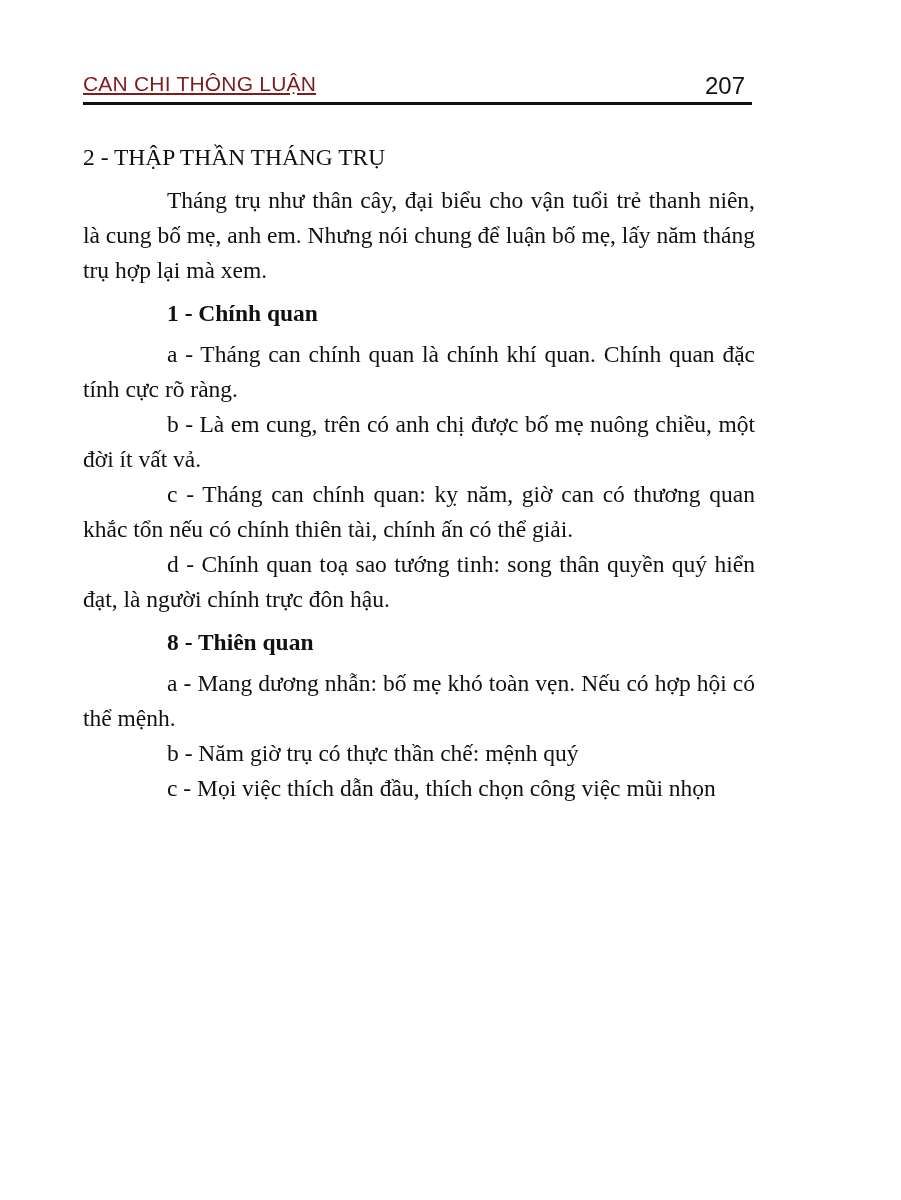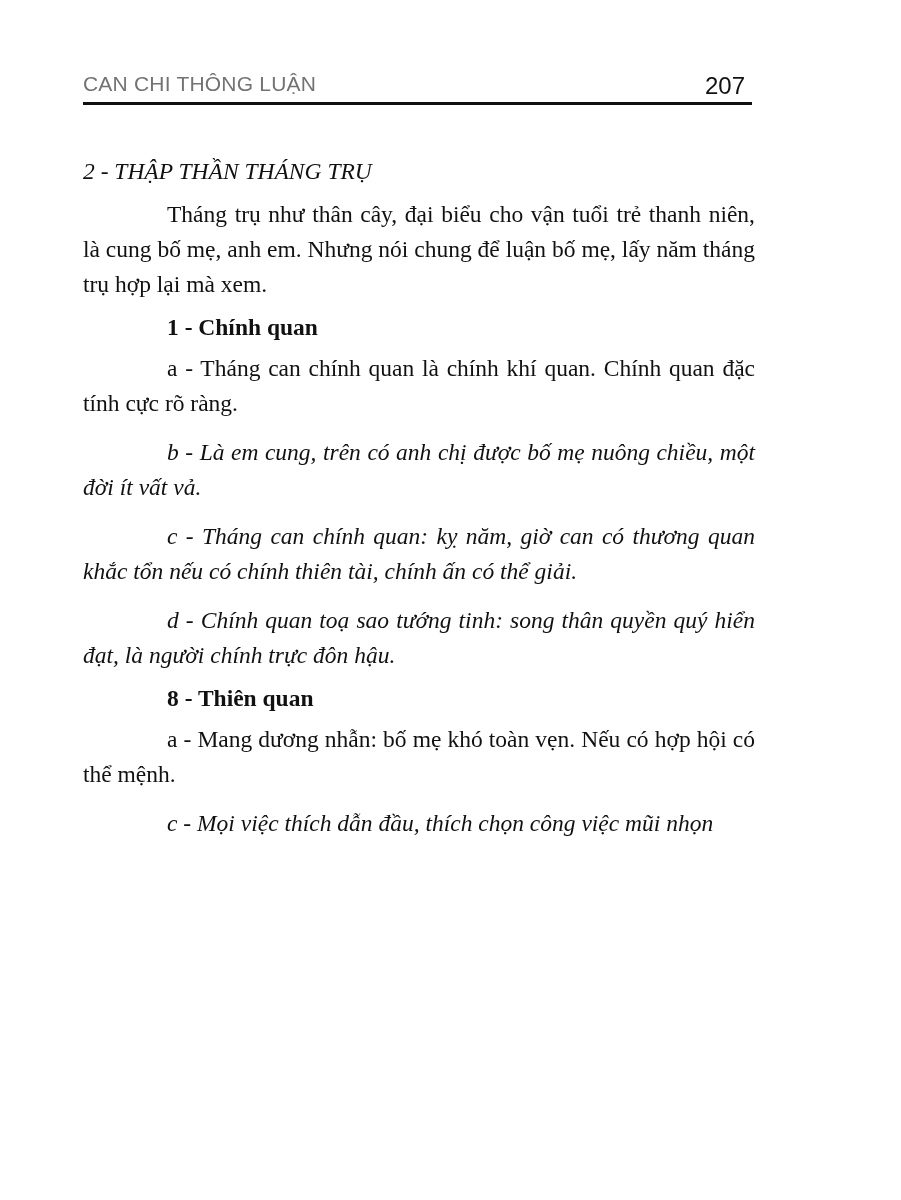--- a/index.html
+++ b/index.html
@@ -1,28 +1,28 @@
 <!DOCTYPE html>
 <html><head>
 <meta charset="utf-8">
 <style>
   html, body { margin:0; padding:0; background:#ffffff; }
   body { width:901px; height:1200px; position:relative; overflow:hidden; color:#111; }
   .page { position:absolute; left:0; top:0; width:901px; height:1200px; background:#fff; }
   .header { position:absolute; left:83px; top:72px; width:668px; height:30px; }
-  .running-title { position:absolute; left:0; top:0; font-family:"Liberation Sans", sans-serif; font-size:21px; letter-spacing:0.2px; color:#737373; }
+  .running-title { position:absolute; left:0; top:0; font-family:"Liberation Sans", sans-serif; font-size:21px; letter-spacing:0.2px; color:#7f1d1d;text-decoration:underline; }
   .page-number { position:absolute; right:6px; top:0; font-family:"Liberation Sans", sans-serif; font-size:24px; color:#111; }
   .rule { position:absolute; left:83px; top:102px; width:669px; height:3px; background:#111; }
   .body-text { position:absolute; left:83px; top:140px; width:672px; font-family:"Liberation Serif", serif; font-size:23.5px; line-height:35px; color:#111; }
   .p { margin:0; text-align:justify; }
   .indent { text-indent:84px; }
   .section-title { margin:0; font-size:23.5px; }
   .sub-title { margin:0; text-indent:84px; font-weight:bold; }
   .gap-s { margin-top:8px; }
-  .gap-m { margin-top:14px;font-style:italic; }
+  .gap-m { margin-top:0; }
 </style>
 </head>
 <body>
 
 <div class="page">
   <div class="header">
     <span class="running-title">CAN CHI THÔNG LUẬN</span>
     <span class="page-number">207</span>
   </div>
   <div class="rule"></div>
@@ -34,16 +34,17 @@
     <p class="p indent gap-s">Tháng trụ như thân cây, đại biểu cho vận tuổi trẻ thanh niên, là cung bố mẹ, anh em. Nhưng nói chung để luận bố mẹ, lấy năm tháng trụ hợp lại mà xem.</p>
 
     <p class="sub-title gap-s">1 - Chính quan</p>
     <p class="p indent" style="margin-top:6px">a - Tháng can chính quan là chính khí quan. Chính quan đặc tính cực rõ ràng.</p>
     <p class="p indent gap-m">b - Là em cung, trên có anh chị được bố mẹ nuông chiều, một đời ít vất vả.</p>
     <p class="p indent gap-m">c - Tháng can chính quan: kỵ năm, giờ can có thương quan khắc tổn nếu có chính thiên tài, chính ấn có thể giải.</p>
     <p class="p indent gap-m">d - Chính quan toạ sao tướng tinh: song thân quyền quý hiển đạt, là người chính trực đôn hậu.</p>
 
     <p class="sub-title gap-s">8 - Thiên quan</p>
     <p class="p indent" style="margin-top:6px">a - Mang dương nhẫn: bố mẹ khó toàn vẹn. Nếu có hợp hội có thể mệnh.</p>
+    <p class="p indent gap-m">b - Năm giờ trụ có thực thần chế: mệnh quý</p>
     <p class="p indent gap-m">c - Mọi việc thích dẫn đầu, thích chọn công việc mũi nhọn</p>
 
   </div>
 </div>
 
 </body></html>

